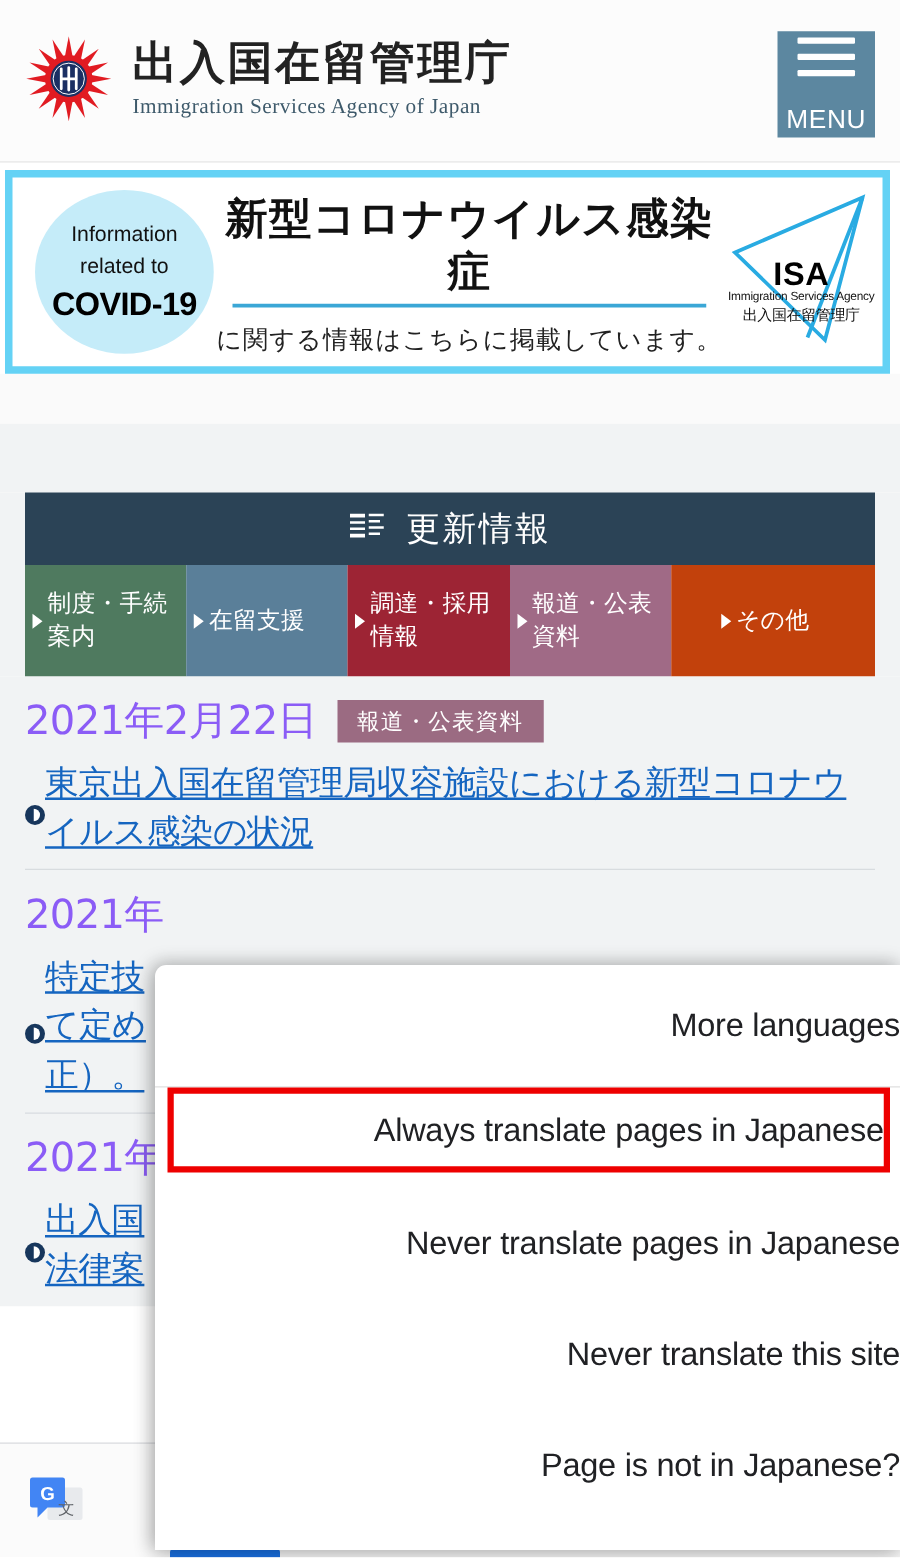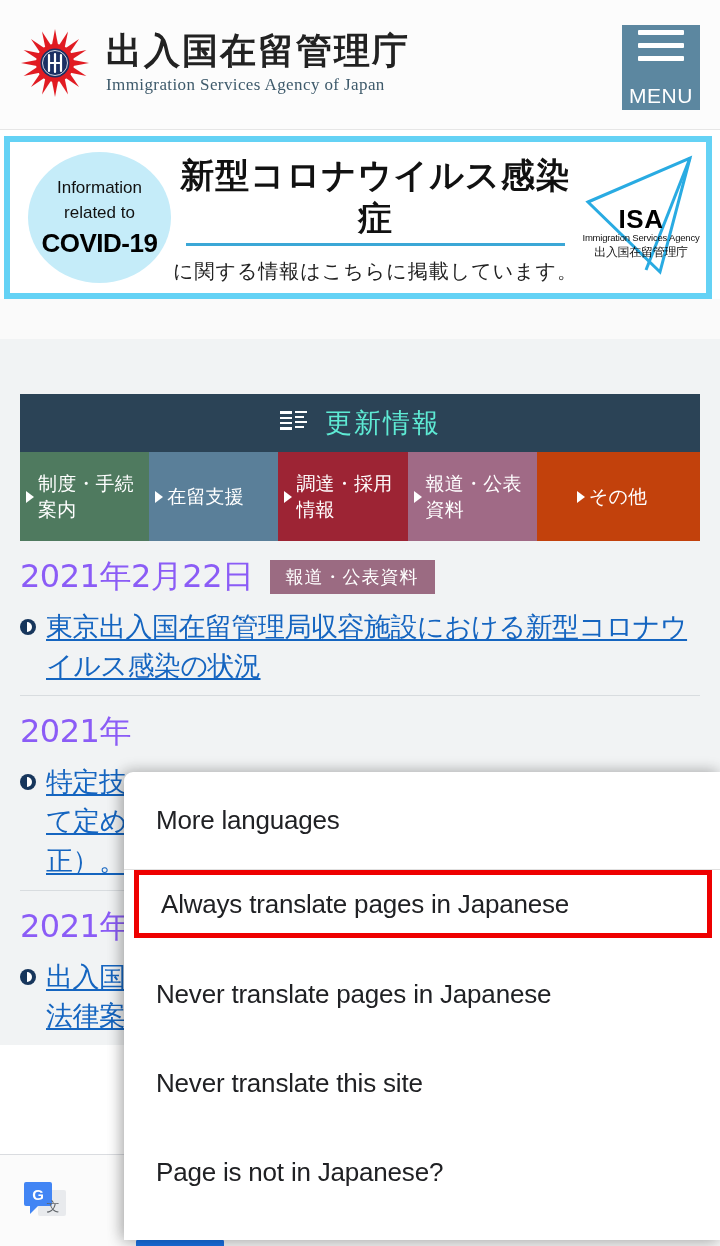--- a/index.html
+++ b/index.html
@@ -207,21 +207,21 @@
   .news-head {
     background: #2b4356;
     height: 58px;
     display: flex;
     align-items: center;
     justify-content: center;
     gap: 16px;
   }
   .news-head .doc-icon { display: block; }
   .news-head-title {
-    color: #5eead4;
+    color: #ffffff;
     font-size: 27px;
     letter-spacing: 2px;
     font-family: "DejaVu Sans", sans-serif;
   }
   .tabs { display: flex; height: 89px; }
   .tab {
     flex: 1 1 0;
     display: flex;
     align-items: center;
     padding-left: 6px;
@@ -260,21 +260,21 @@
     font-family: "DejaVu Sans", sans-serif;
   }
   .news-badge {
     background: #9b6b82;
     color: #ffffff;
     font-size: 18px;
     padding: 5px 16px;
     letter-spacing: 1px;
     font-family: "DejaVu Sans", sans-serif;
   }
-  .news-link-row { display: flex; gap: 10px; align-items: flex-start; }
+  .news-link-row { display: flex; align-items: center; }
   .bullet {
     flex: 0 0 auto;
     margin-top: 12px;
     width: 16px; height: 16px;
     border-radius: 50%;
     background: #17365c;
     position: relative;
   }
   .bullet::after {
     content: "";
@@ -339,20 +339,21 @@
   }
   .tr-item {
     display: flex;
     align-items: center;
     padding-left: 32px;
     font-size: 26px;
     color: #202124;
     font-family: "Liberation Sans", sans-serif;
     cursor: pointer;
     letter-spacing: -0.2px;
+    justify-content: flex-end;
   }
   .tr-item.first { height: 98px; border-bottom: 1px solid #e0e0e0; }
   .tr-item.normal { height: 89px; }
   .tr-item.highlighted {
     height: 68px;
     margin: 0 8px 12px 10px;
     border: 5px solid #ee0000;
     padding-left: 22px;
   }
 </style>

